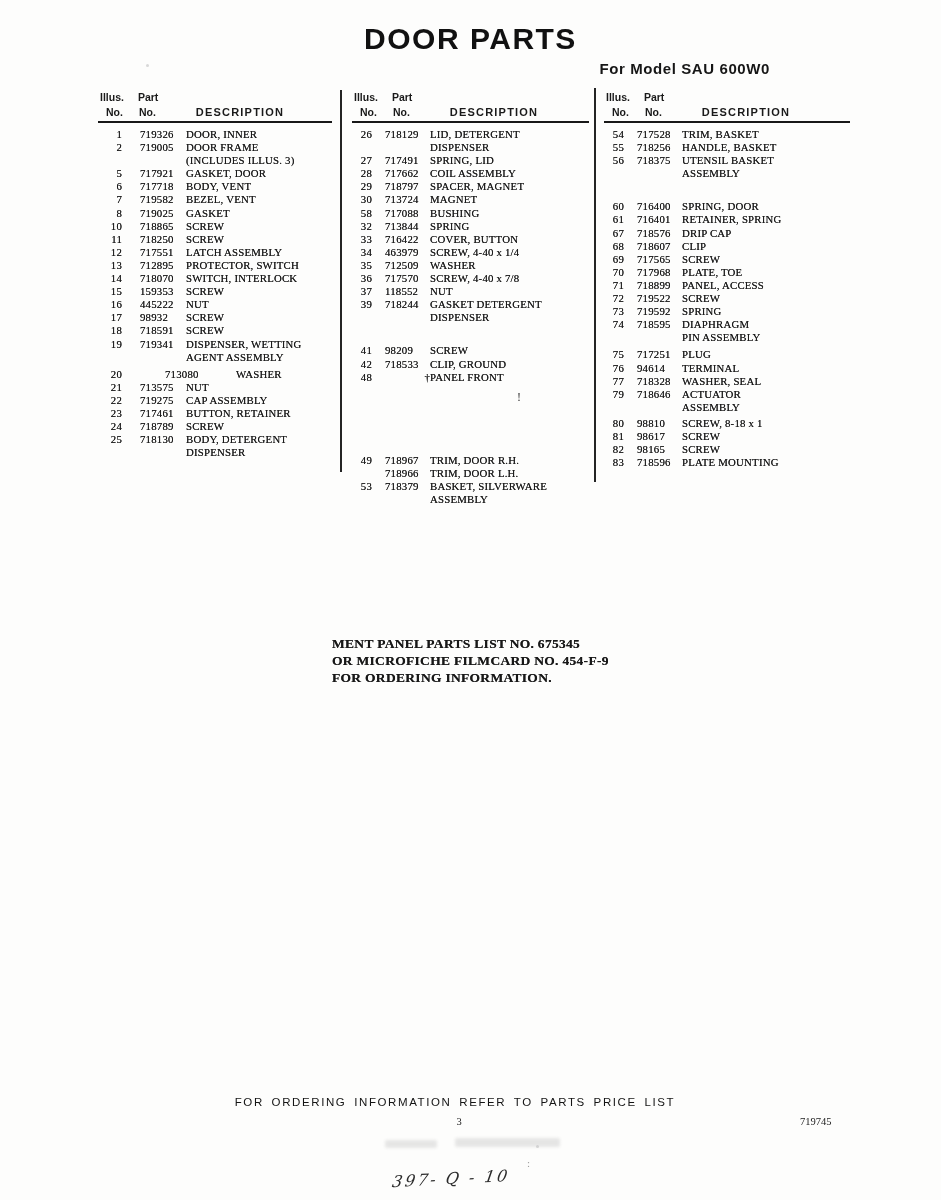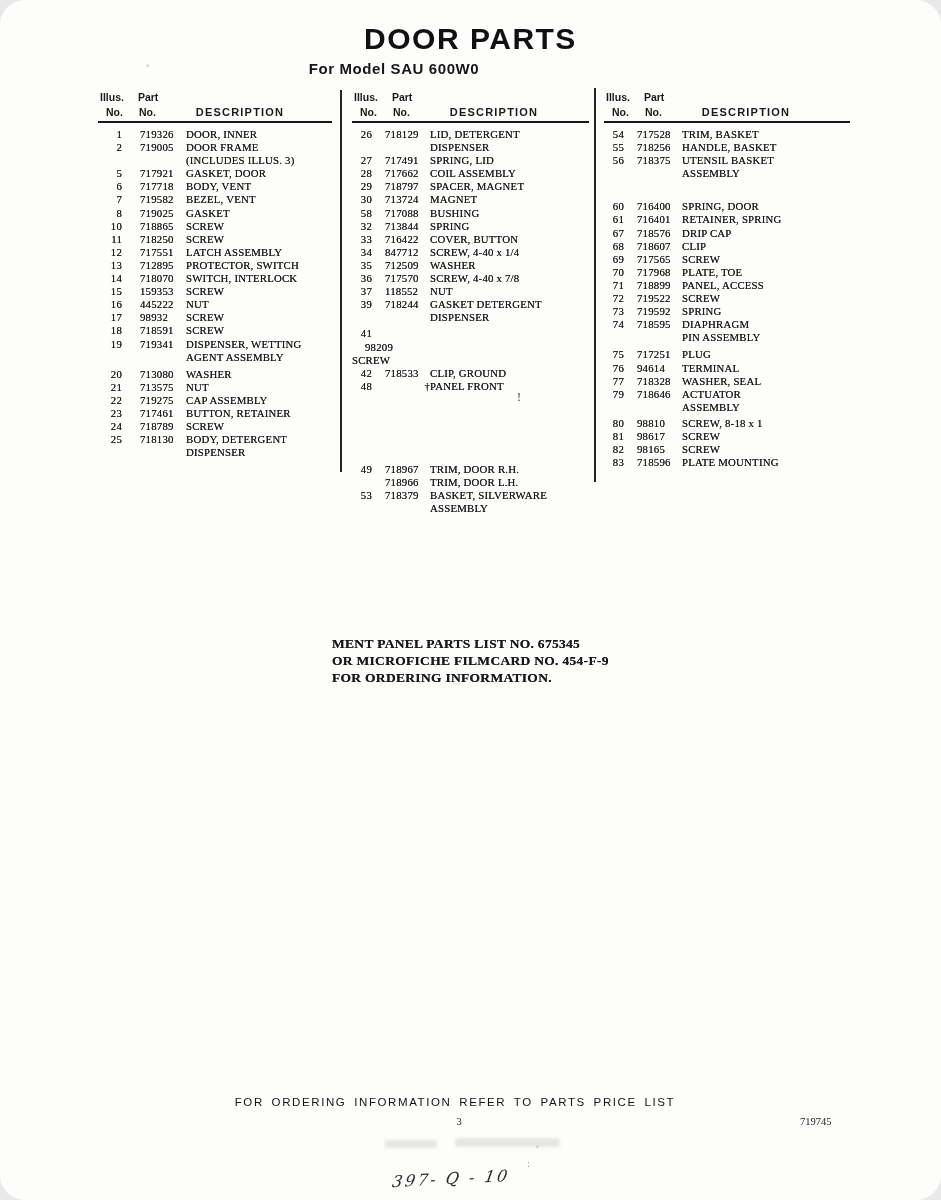--- a/index.html
+++ b/index.html
@@ -1,29 +1,29 @@
 <!DOCTYPE html>
 <html><head>
 <meta charset="utf-8">
 <style>
   html,body{margin:0;padding:0;background:#e9e9e9;}
   .sheet{
     position:relative;width:941px;height:1200px;margin:0 auto;
     background:#fdfdfc;overflow:hidden;
-    font-family:"Liberation Serif",serif;color:#1b1b1b;border-radius:25px;
+    font-family:"Liberation Serif",serif;color:#1b1b1b;
   }
   .title{
     position:absolute;top:22px;left:0;width:941px;text-align:center;
     font-family:"Liberation Sans",sans-serif;font-weight:bold;
     font-size:30px;letter-spacing:1.5px;color:#111;
   }
   .subtitle{
-    position:absolute;top:60px;left:0;width:770px;text-align:center;
+    position:absolute;top:60px;left:0;width:770px;text-align:right;
     font-family:"Liberation Sans",sans-serif;font-weight:bold;
-    font-size:15px;letter-spacing:.6px;color:#161616;margin-left:9px;
+    font-size:15px;letter-spacing:.6px;color:#161616;
   }
   .col{position:absolute;top:88px;}
   .col--left{left:98px;width:234px;}
   .col--mid{left:352px;width:237px;}
   .col--right{left:604px;width:246px;}
   .colhead{
     font-family:"Liberation Sans",sans-serif;font-weight:bold;
     font-size:10.5px;color:#1a1a1a;
   }
   .colhead .hrow{display:flex;height:15px;align-items:flex-end;}
@@ -181,21 +181,21 @@
         <div class="prow">
           <span class="c-i">19</span>
           <span class="c-p">719341</span>
           <span class="c-d">DISPENSER, WETTING</span>
         </div>
         <div class="prow">
           <span class="c-i"></span>
           <span class="c-p"></span>
           <span class="c-d">AGENT ASSEMBLY</span>
         </div>
-        <div class="prow" style="margin-top: 4px;">
+        <div class="prow" style="margin-top: 4px; gap: 25px;">
           <span class="c-i">20</span>
           <span class="c-p">713080</span>
           <span class="c-d">WASHER</span>
         </div>
         <div class="prow">
           <span class="c-i">21</span>
           <span class="c-p">713575</span>
           <span class="c-d">NUT</span>
         </div>
         <div class="prow">
@@ -280,21 +280,21 @@
           <span class="c-p">713844</span>
           <span class="c-d">SPRING</span>
         </div>
         <div class="prow">
           <span class="c-i">33</span>
           <span class="c-p">716422</span>
           <span class="c-d">COVER, BUTTON</span>
         </div>
         <div class="prow">
           <span class="c-i">34</span>
-          <span class="c-p">847712</span>
+          <span class="c-p">463979</span>
           <span class="c-d">SCREW, 4-40 x 1/4</span>
         </div>
         <div class="prow">
           <span class="c-i">35</span>
           <span class="c-p">712509</span>
           <span class="c-d">WASHER</span>
         </div>
         <div class="prow">
           <span class="c-i">36</span>
           <span class="c-p">717570</span>
@@ -308,21 +308,21 @@
         <div class="prow">
           <span class="c-i">39</span>
           <span class="c-p">718244</span>
           <span class="c-d">GASKET DETERGENT</span>
         </div>
         <div class="prow">
           <span class="c-i"></span>
           <span class="c-p"></span>
           <span class="c-d">DISPENSER</span>
         </div>
-        <div class="prow" style="margin-top: 3px; flex-direction: column;">
+        <div class="prow" style="margin-top: 20px;">
           <span class="c-i">41</span>
           <span class="c-p">98209</span>
           <span class="c-d">SCREW</span>
         </div>
         <div class="prow">
           <span class="c-i">42</span>
           <span class="c-p">718533</span>
           <span class="c-d">CLIP, GROUND</span>
         </div>
         <div class="prow">

